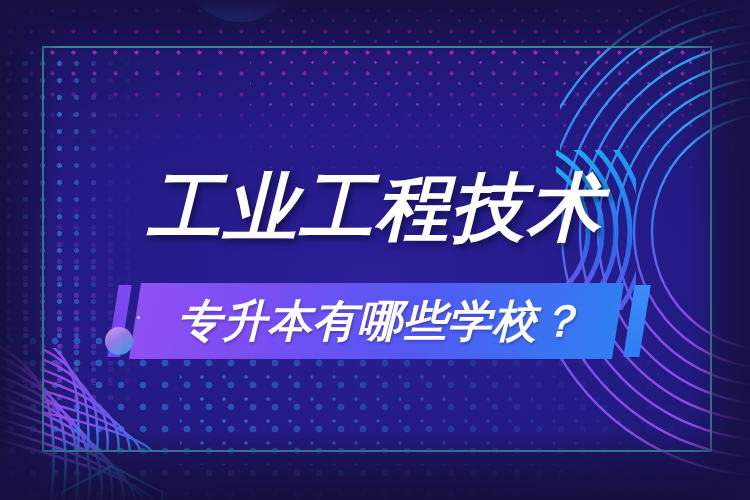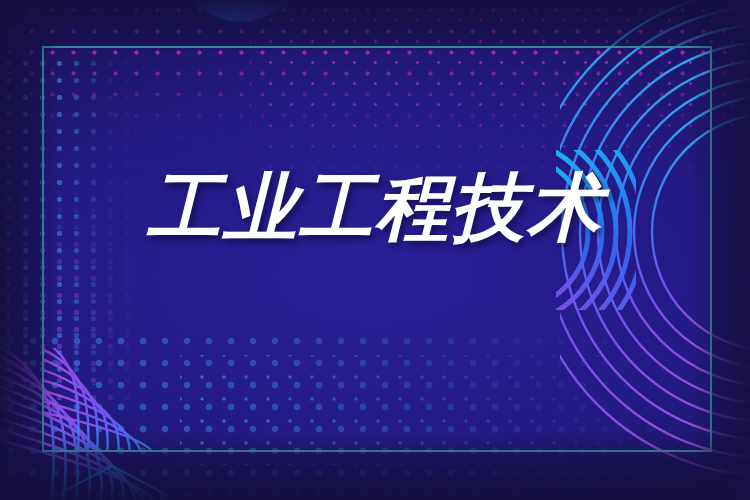--- a/index.html
+++ b/index.html
@@ -330,14 +330,22 @@
 
   <div class="bg-outer-tint"></div>
   <div class="bg-side-tint"></div>
 
   <svg class="deco" viewBox="0 0 750 500" preserveAspectRatio="none">
     <path d="M0 0 H750 V500 H0 Z M42 46 H712 V452 H42 Z" fill="#171048" fill-rule="evenodd" opacity="0.42"></path>
   </svg>
 
   <div class="title">工业工程技术</div>
 
+  <div class="banner-wrap">
+    <div class="banner-tick-a"></div>
+    <div class="banner-main"></div>
+    <div class="banner-tick-b"></div>
+    <div class="banner-bubble"></div>
+    <div class="banner-dot"></div>
+    <div class="subtitle">专升本有哪些学校？</div>
+  </div>
 
 </div>
 
 </body></html>

